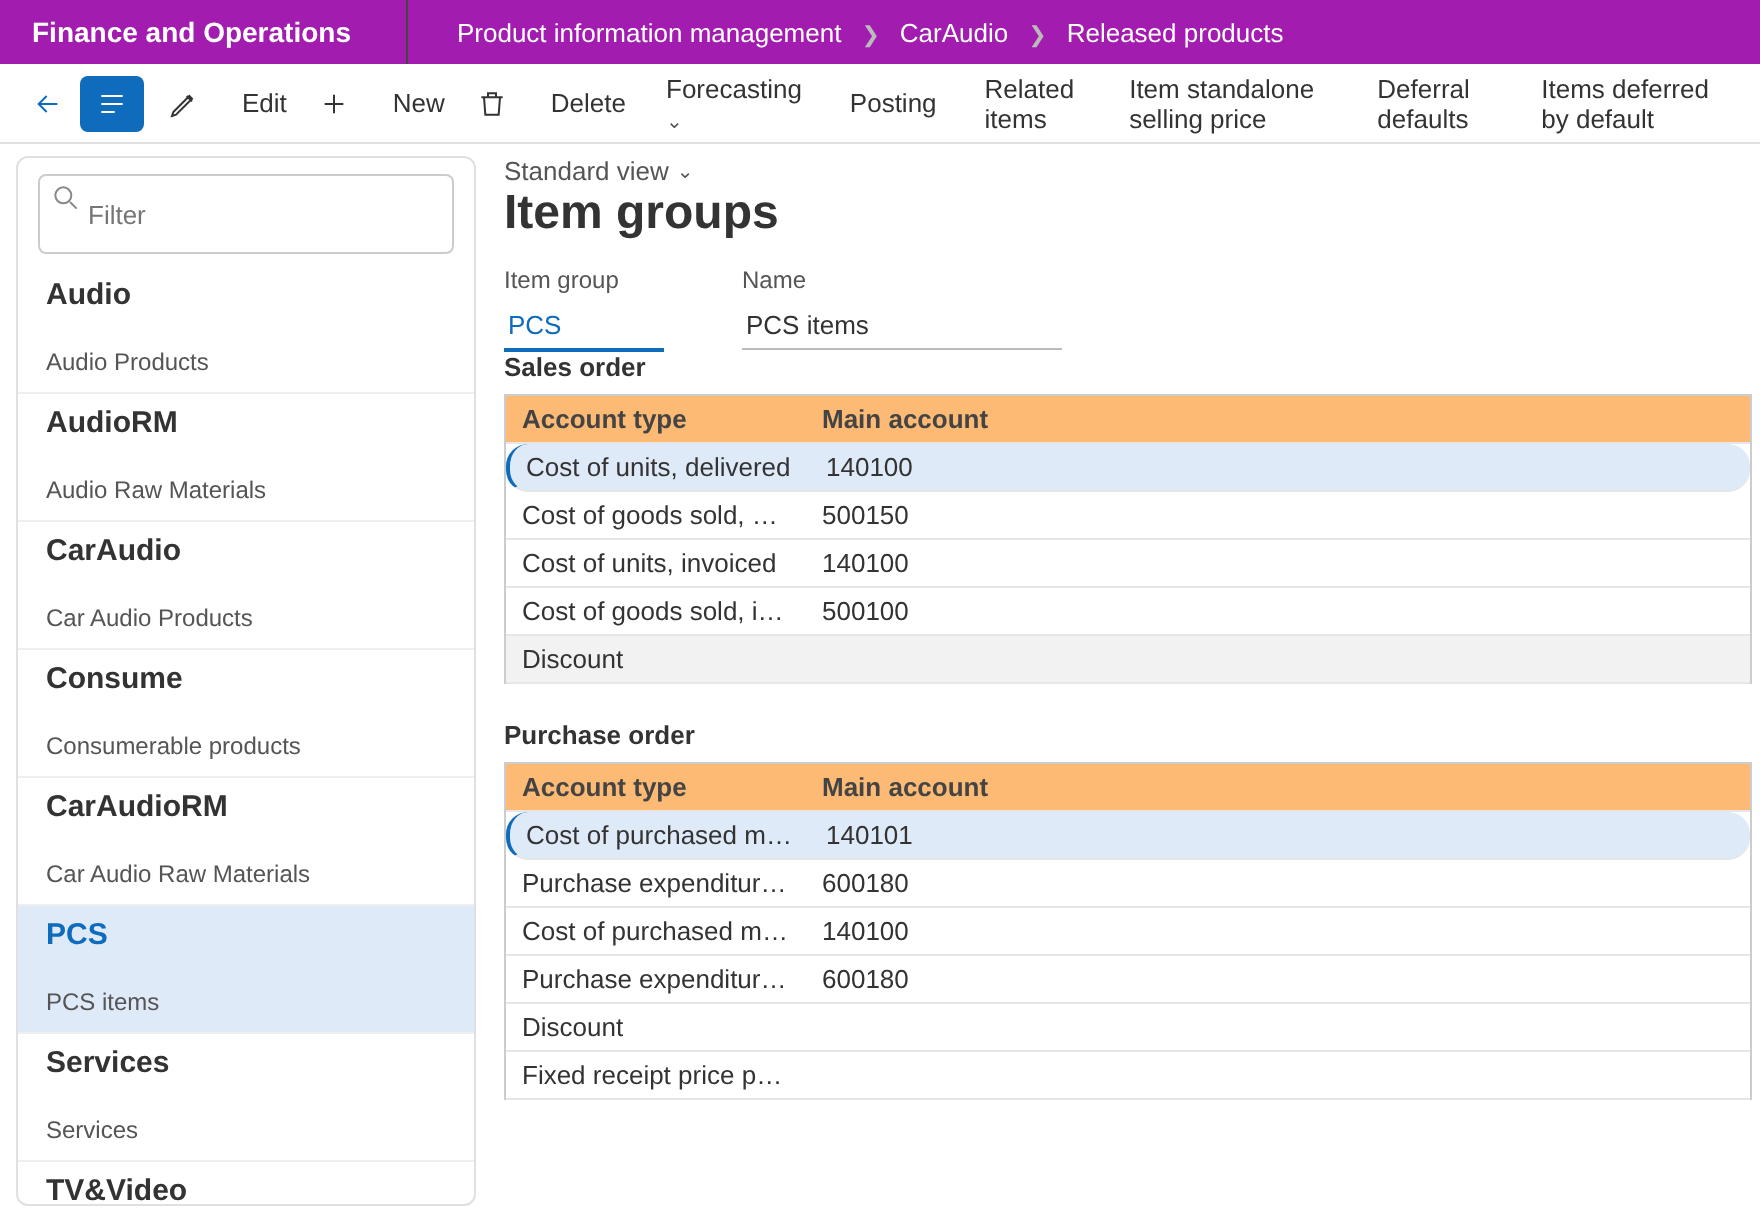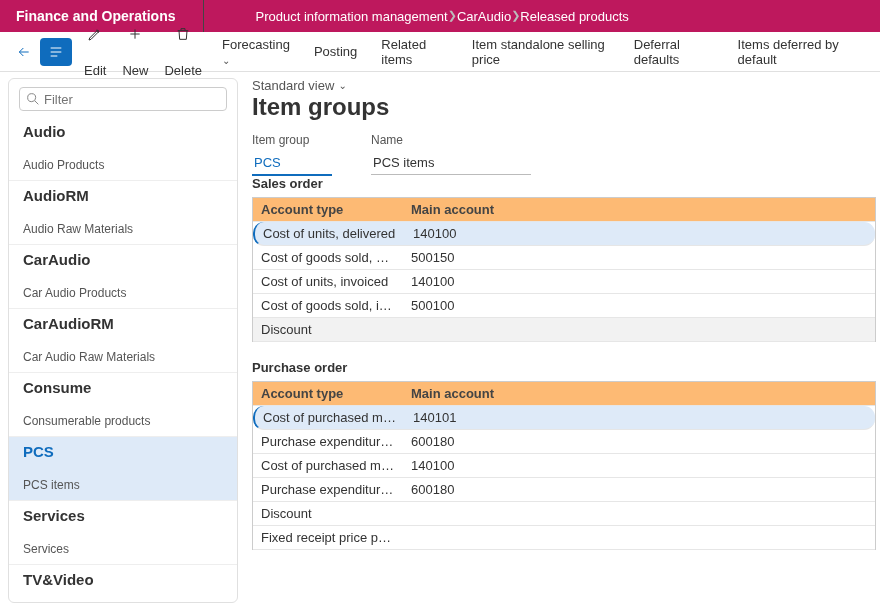--- a/index.html
+++ b/index.html
@@ -6,62 +6,61 @@
   body {
     font-family: "Segoe UI", -apple-system, sans-serif;
     font-size: 13px;
     color: #333;
     background: #fff;
     width: 880px;
     height: 609px;
     overflow: hidden;
   }
   .header {
-    background: #be185d;
+    background: #a21caf;
     color: #fff;
     display: flex;
     align-items: center;
     padding: 0 16px;
     height: 32px;
   }
   .app-title {
     font-weight: 600;
     font-size: 14px;
     padding-right: 28px;
     border-right: 1px solid #444;
     margin-right: 24px;
     height: 100%;
     display: flex;
     align-items: center;
   }
   .breadcrumb {
     display: flex;
-    align-items: flex-start;
-    font-size: 13px;
-    margin-left: 27px;
+    align-items: flex-end;
+    gap: 10px;
+    font-size: 13px;
   }
   .crumb-sep { color: #bbb; font-size: 11px; }
   .toolbar {
     display: flex;
     align-items: center;
     padding: 6px 10px;
     border-bottom: 1px solid #e0e0e0;
     gap: 0;
     height: 40px;
   }
   .tb-btn {
     display: flex;
     align-items: center;
     gap: 21px;
     padding: 4px 8px;
     cursor: pointer;
     font-size: 13px;
     color: #333;
     border-radius: 4px;
-    flex-direction: column;
   }
   .tb-btn.back-btn { padding: 6px 6px; }
   .tb-btn.lines-btn {
     background: #0f6cbd;
     color: #fff;
     border-radius: 4px;
     padding: 6px 8px;
     margin-right: 4px;
     margin-left: 2px;
   }
@@ -88,21 +87,21 @@
     border-radius: 6px;
     margin: 6px 0 6px 8px;
     padding: 8px 0;
     overflow-y: auto;
   }
   .filter-wrap {
     padding: 0 10px 6px 10px;
   }
   .filter-input {
     width: 100%;
-    height: 24px;
+    height: 40px;
     border: 1px solid #ccc;
     border-radius: 4px;
     padding: 0 8px 0 24px;
     font-size: 13px;
     color: #888;
     background: #fff;
   }
   .filter-box { position: relative; }
   .filter-icon {
     position: absolute;
@@ -286,26 +285,26 @@
         </div>
         <div class="side-item">
           <div class="side-title">AudioRM</div>
           <div class="side-sub">Audio Raw Materials</div>
         </div>
         <div class="side-item">
           <div class="side-title">CarAudio</div>
           <div class="side-sub">Car Audio Products</div>
         </div>
         <div class="side-item">
+          <div class="side-title">Consume</div>
+          <div class="side-sub">Consumerable products</div>
+        </div>
+        <div class="side-item">
           <div class="side-title">CarAudioRM</div>
           <div class="side-sub">Car Audio Raw Materials</div>
-        </div>
-        <div class="side-item">
-          <div class="side-title">Consume</div>
-          <div class="side-sub">Consumerable products</div>
         </div>
         <div class="side-item selected">
           <div class="side-title">PCS</div>
           <div class="side-sub">PCS items</div>
         </div>
         <div class="side-item">
           <div class="side-title">Services</div>
           <div class="side-sub">Services</div>
         </div>
         <div class="side-item">

